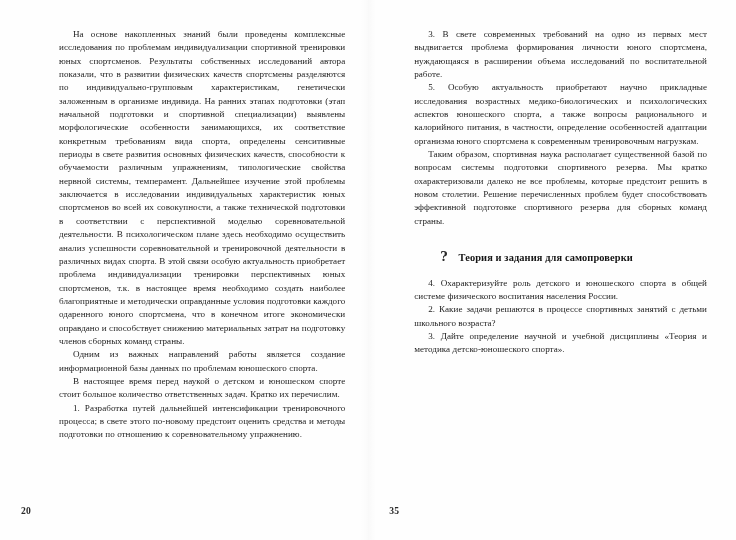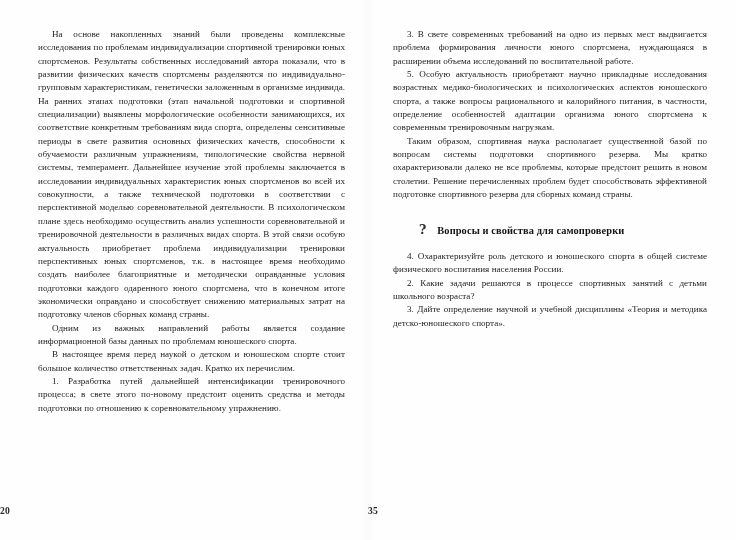--- a/index.html
+++ b/index.html
@@ -27,20 +27,21 @@
     display: flex;
     flex-direction: row;
   }
 
   
   .page {
     position: relative;
     box-sizing: border-box;
     height: 540px;
     background: #fefefe;
+    margin-left: 21px;
   }
 
   .page-left {
     width: 368px;
     padding: 28px 23px 0 38px;
   }
 
   .page-right {
     width: 368px;
     padding: 28px 29px 0 25px;
@@ -146,21 +147,21 @@
   </div>
 
   <div class="page page-right">
     <div class="text-column">
       <p class="para">3. В свете современных требований на одно из первых мест выдвигается проблема формирования личности юного спортсмена, нуждающаяся в расширении объема исследований по воспитательной работе.</p>
       <p class="para">5. Особую актуальность приобретают научно прикладные исследования возрастных медико-биологических и психологических аспектов юношеского спорта, а также вопросы рационального и калорийного питания, в частности, определение особенностей адаптации организма юного спортсмена к современным тренировочным нагрузкам.</p>
       <p class="para">Таким образом, спортивная наука располагает существенной базой по вопросам системы подготовки спортивного резерва. Мы кратко охарактеризовали далеко не все проблемы, которые предстоит решить в новом столетии. Решение перечисленных проблем будет способствовать эффективной подготовке спортивного резерва для сборных команд страны.</p>
 
       <div class="section-heading">
         <span class="qmark-icon">?</span>
-        <span class="heading-text">Вопросы и свойства для самопроверки</span>
+        <span class="heading-text">Теория и задания для самопроверки</span>
       </div>
 
       <div class="question-list">
         <p class="para">4. Охарактеризуйте роль детского и юношеского спорта в общей системе физического воспитания населения России.</p>
         <p class="para">2. Какие задачи решаются в процессе спортивных занятий с детьми школьного возраста?</p>
         <p class="para">3. Дайте определение научной и учебной дисциплины «Теория и методика детско-юношеского спорта».</p>
       </div>
     </div>
     <div class="folio folio-right">35</div>
   </div>

